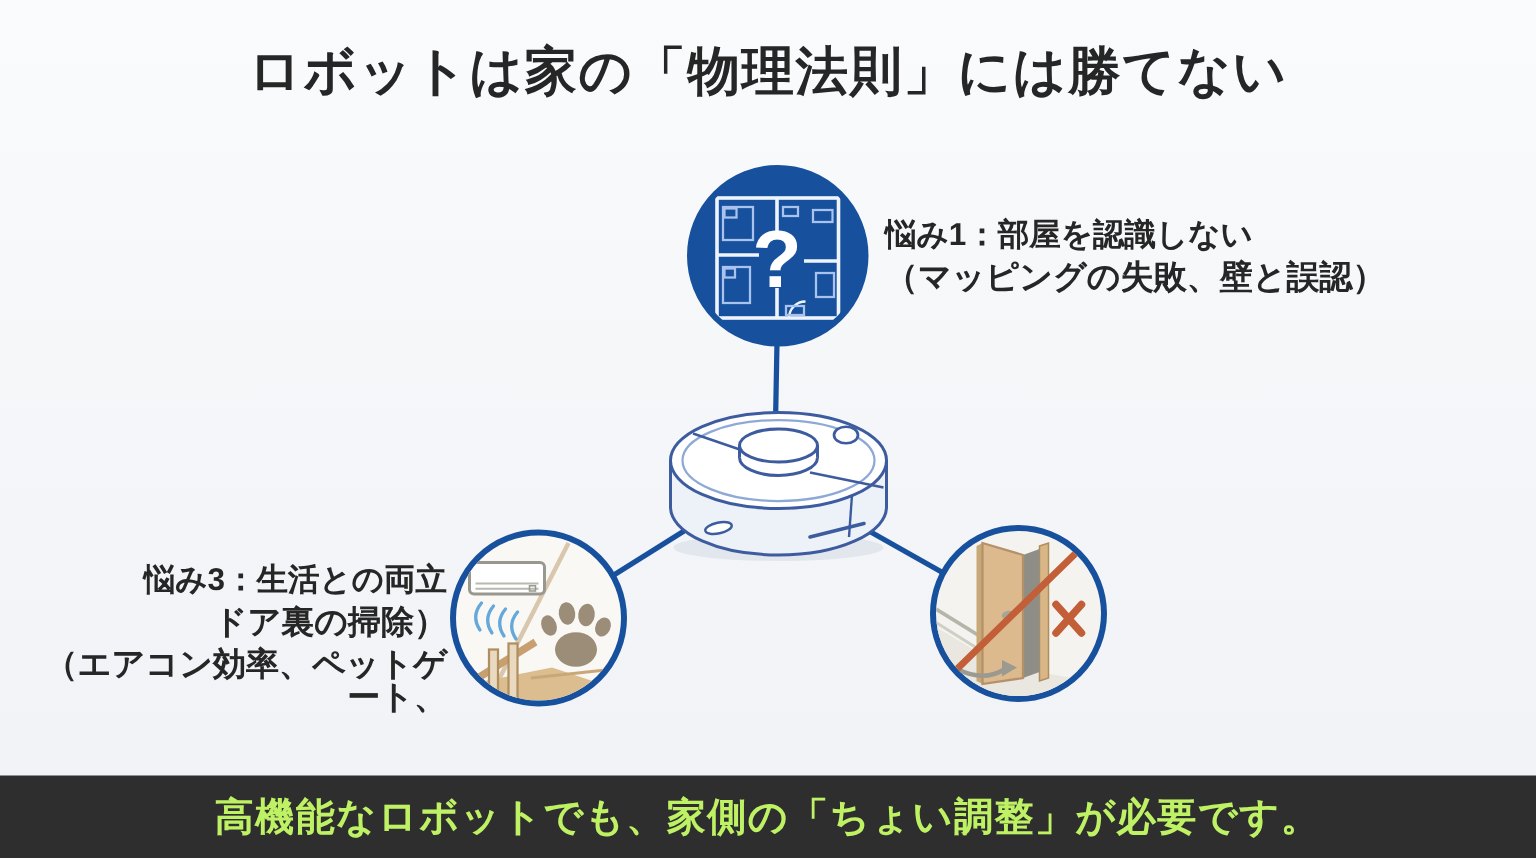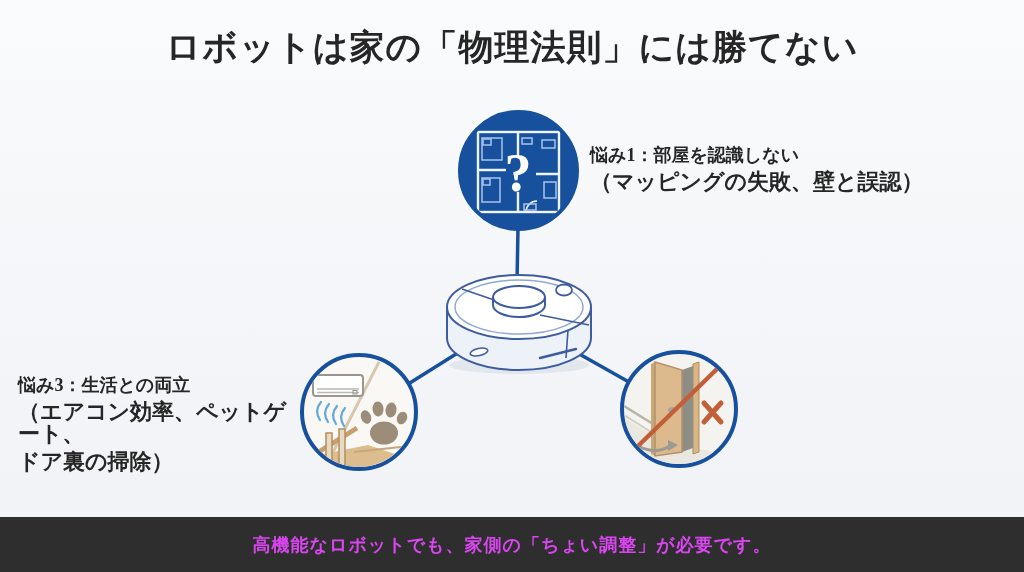--- a/index.html
+++ b/index.html
@@ -1,47 +1,47 @@
 <!DOCTYPE html>
 <html><head>
 <meta charset="utf-8">
 <style>
   html,body { margin:0; padding:0; }
   .slide {
     position:relative; width:1024px; height:572px; overflow:hidden;
     background: linear-gradient(180deg, #fafbfc 0%, #f4f5f8 60%, #f1f2f5 100%);
-    font-family: Liberation Serif, serif;
+    font-family: Liberation Sans, sans-serif;
     color:#262626;
   }
   .title {
     position:absolute; left:0; top:24px; width:1024px;
     text-align:center; font-size:35px; font-weight:700; letter-spacing:1px;
     color:#262626;
   }
   svg.connectors { position:absolute; left:0; top:0; width:1024px; height:572px; }
   .circle {
     position:absolute; box-sizing:border-box; border-radius:50%;
     border:4px solid #17519E; overflow:hidden;
   }
   .circle svg { display:block; width:100%; height:100%; }
   .circle-top   { left:458px; top:110px; width:121px; height:121px; background:#17519E; }
   .circle-left  { left:300px; top:353px; width:118px; height:118px; background:#FAF8F5; }
   .circle-right { left:620px; top:350px; width:118px; height:118px; background:#F5F3F0; }
   .robot { position:absolute; left:444px; top:272px; width:150px; height:104px; }
   .note { position:absolute; line-height:1.0; }
-  .note .heading { font-size:18px; font-weight:700; margin:0 0 7px 0; }
+  .note .heading { font-size:21px; font-weight:700; margin:0 0 7px 0; }
   .note .detail  { font-size:22px; font-weight:700; margin:0 0 6px 0; }
   .note-1 { left:590px; top:146px; text-align:left; }
   .note-2 { left:752px; top:388px; text-align:left; }
-  .note-3 { left:18px;  top:376px; width:280px; }
+  .note-3 { left:18px;  top:376px; width:280px; text-align:right; }
   .footer {
     position:absolute; left:0; top:517px; width:1024px; height:55px;
     background:#2E2E2E; display:flex; align-items:center; justify-content:center;
   }
-  .footer-text { color:#d946ef; font-size:18px; font-weight:700; letter-spacing:1px; }
+  .footer-text { color:#bef264; font-size:26px; font-weight:700; letter-spacing:1px; }
 </style>
 </head>
 <body>
 
 <div class="slide">
 
   <div class="title">ロボットは家の「物理法則」には勝てない</div>
 
   <svg class="connectors" viewBox="0 0 1024 572">
     <line x1="518" y1="228" x2="517" y2="282" stroke="#17519E" stroke-width="3.5"></line>
@@ -155,21 +155,21 @@
   </svg>
 
   <div class="note note-1">
     <div class="heading">悩み1：部屋を認識しない</div>
     <div class="detail">（マッピングの失敗、壁と誤認）</div>
   </div>
 
 
   <div class="note note-3">
     <div class="heading">悩み3：生活との両立</div>
+    <div class="detail">ドア裏の掃除）</div>
     <div class="detail">（エアコン効率、ペットゲート、</div>
-    <div class="detail">ドア裏の掃除）</div>
   </div>
 
   <div class="footer">
     <div class="footer-text">高機能なロボットでも、家側の「ちょい調整」が必要です。</div>
   </div>
 
 </div>
 
 </body></html>

